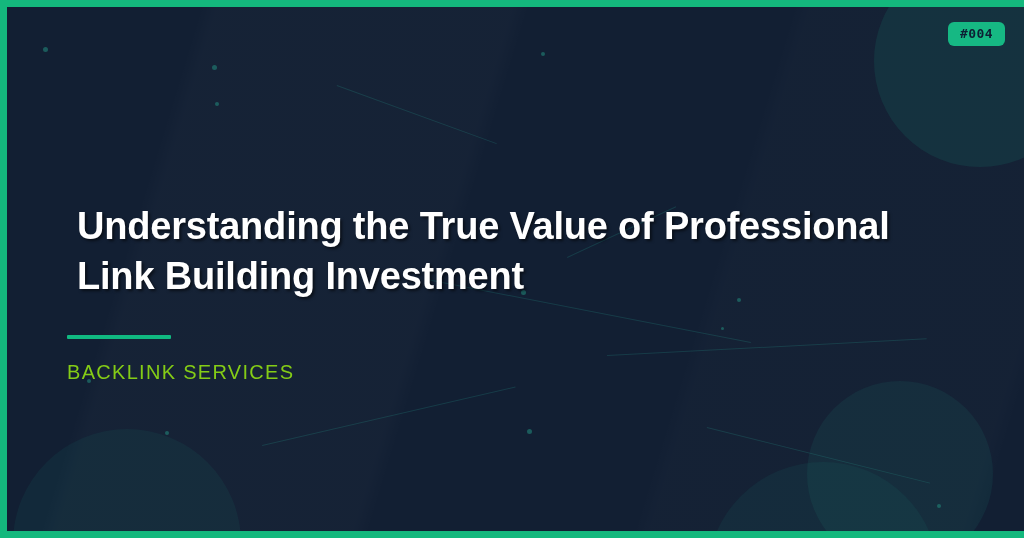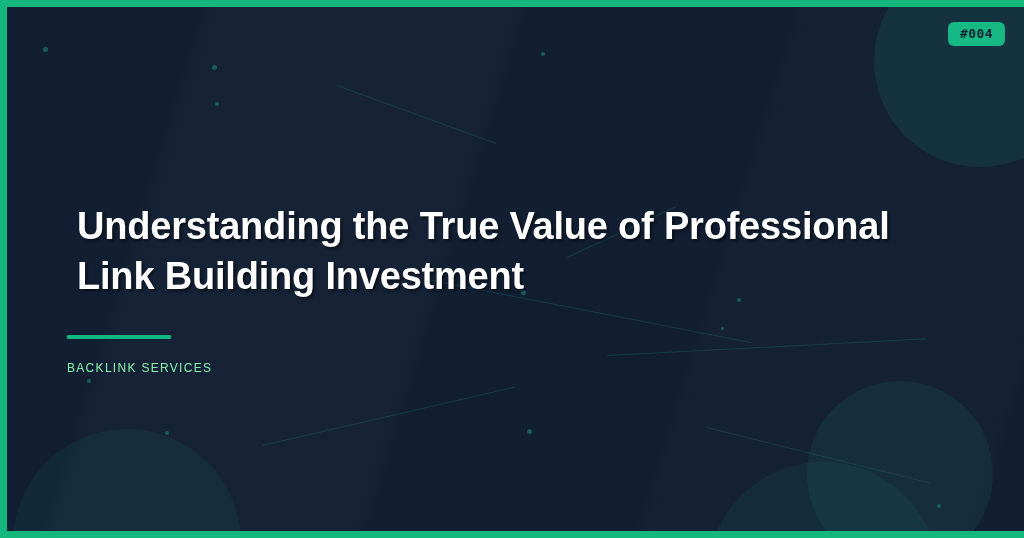--- a/index.html
+++ b/index.html
@@ -139,22 +139,22 @@
   }
   #accent-rule {
     width: 104px;
     height: 4px;
     background: #10b981;
     margin-top: 34px;
     border-radius: 1px;
   }
   #subtitle {
     margin: 23px 0 16px 0;
-    color: #86efac;
-    font-size: 12px;
+    color: #84cc16;
+    font-size: 20px;
     letter-spacing: 1.3px;
     line-height: 1;
   }
 </style>
 </head>
 <body>
 
 <div id="slide">
   <div id="canvas">
 

